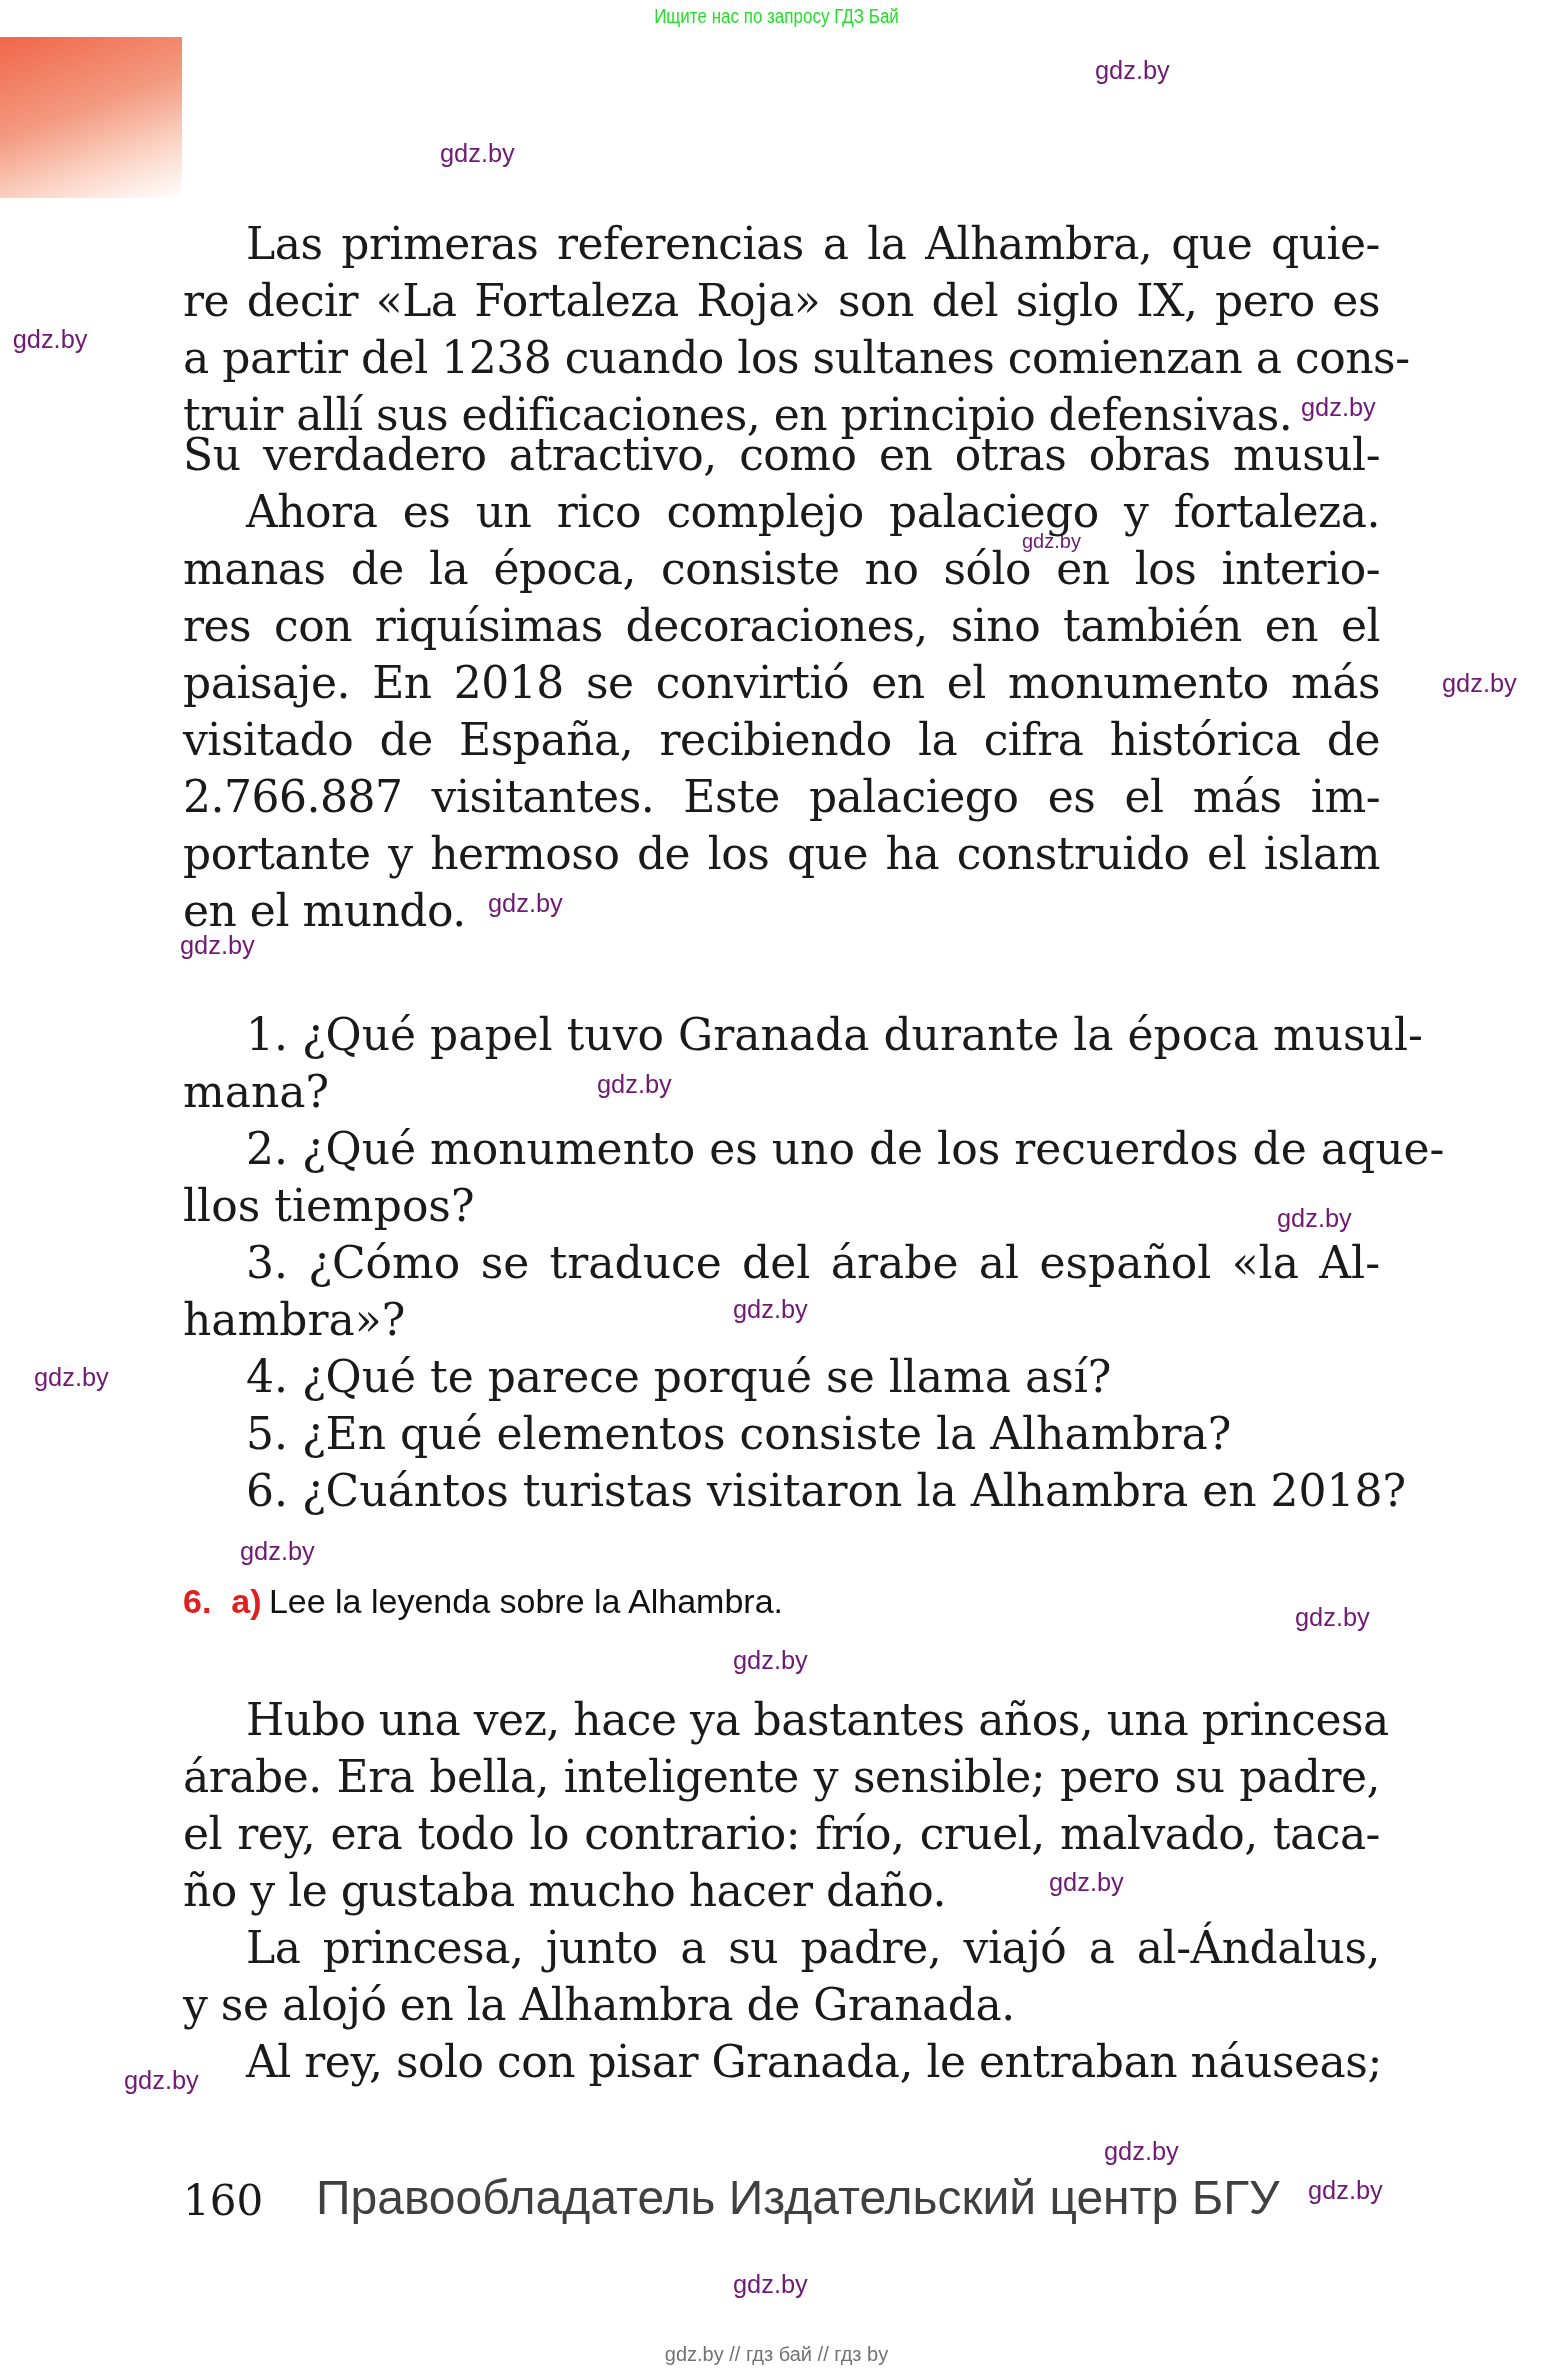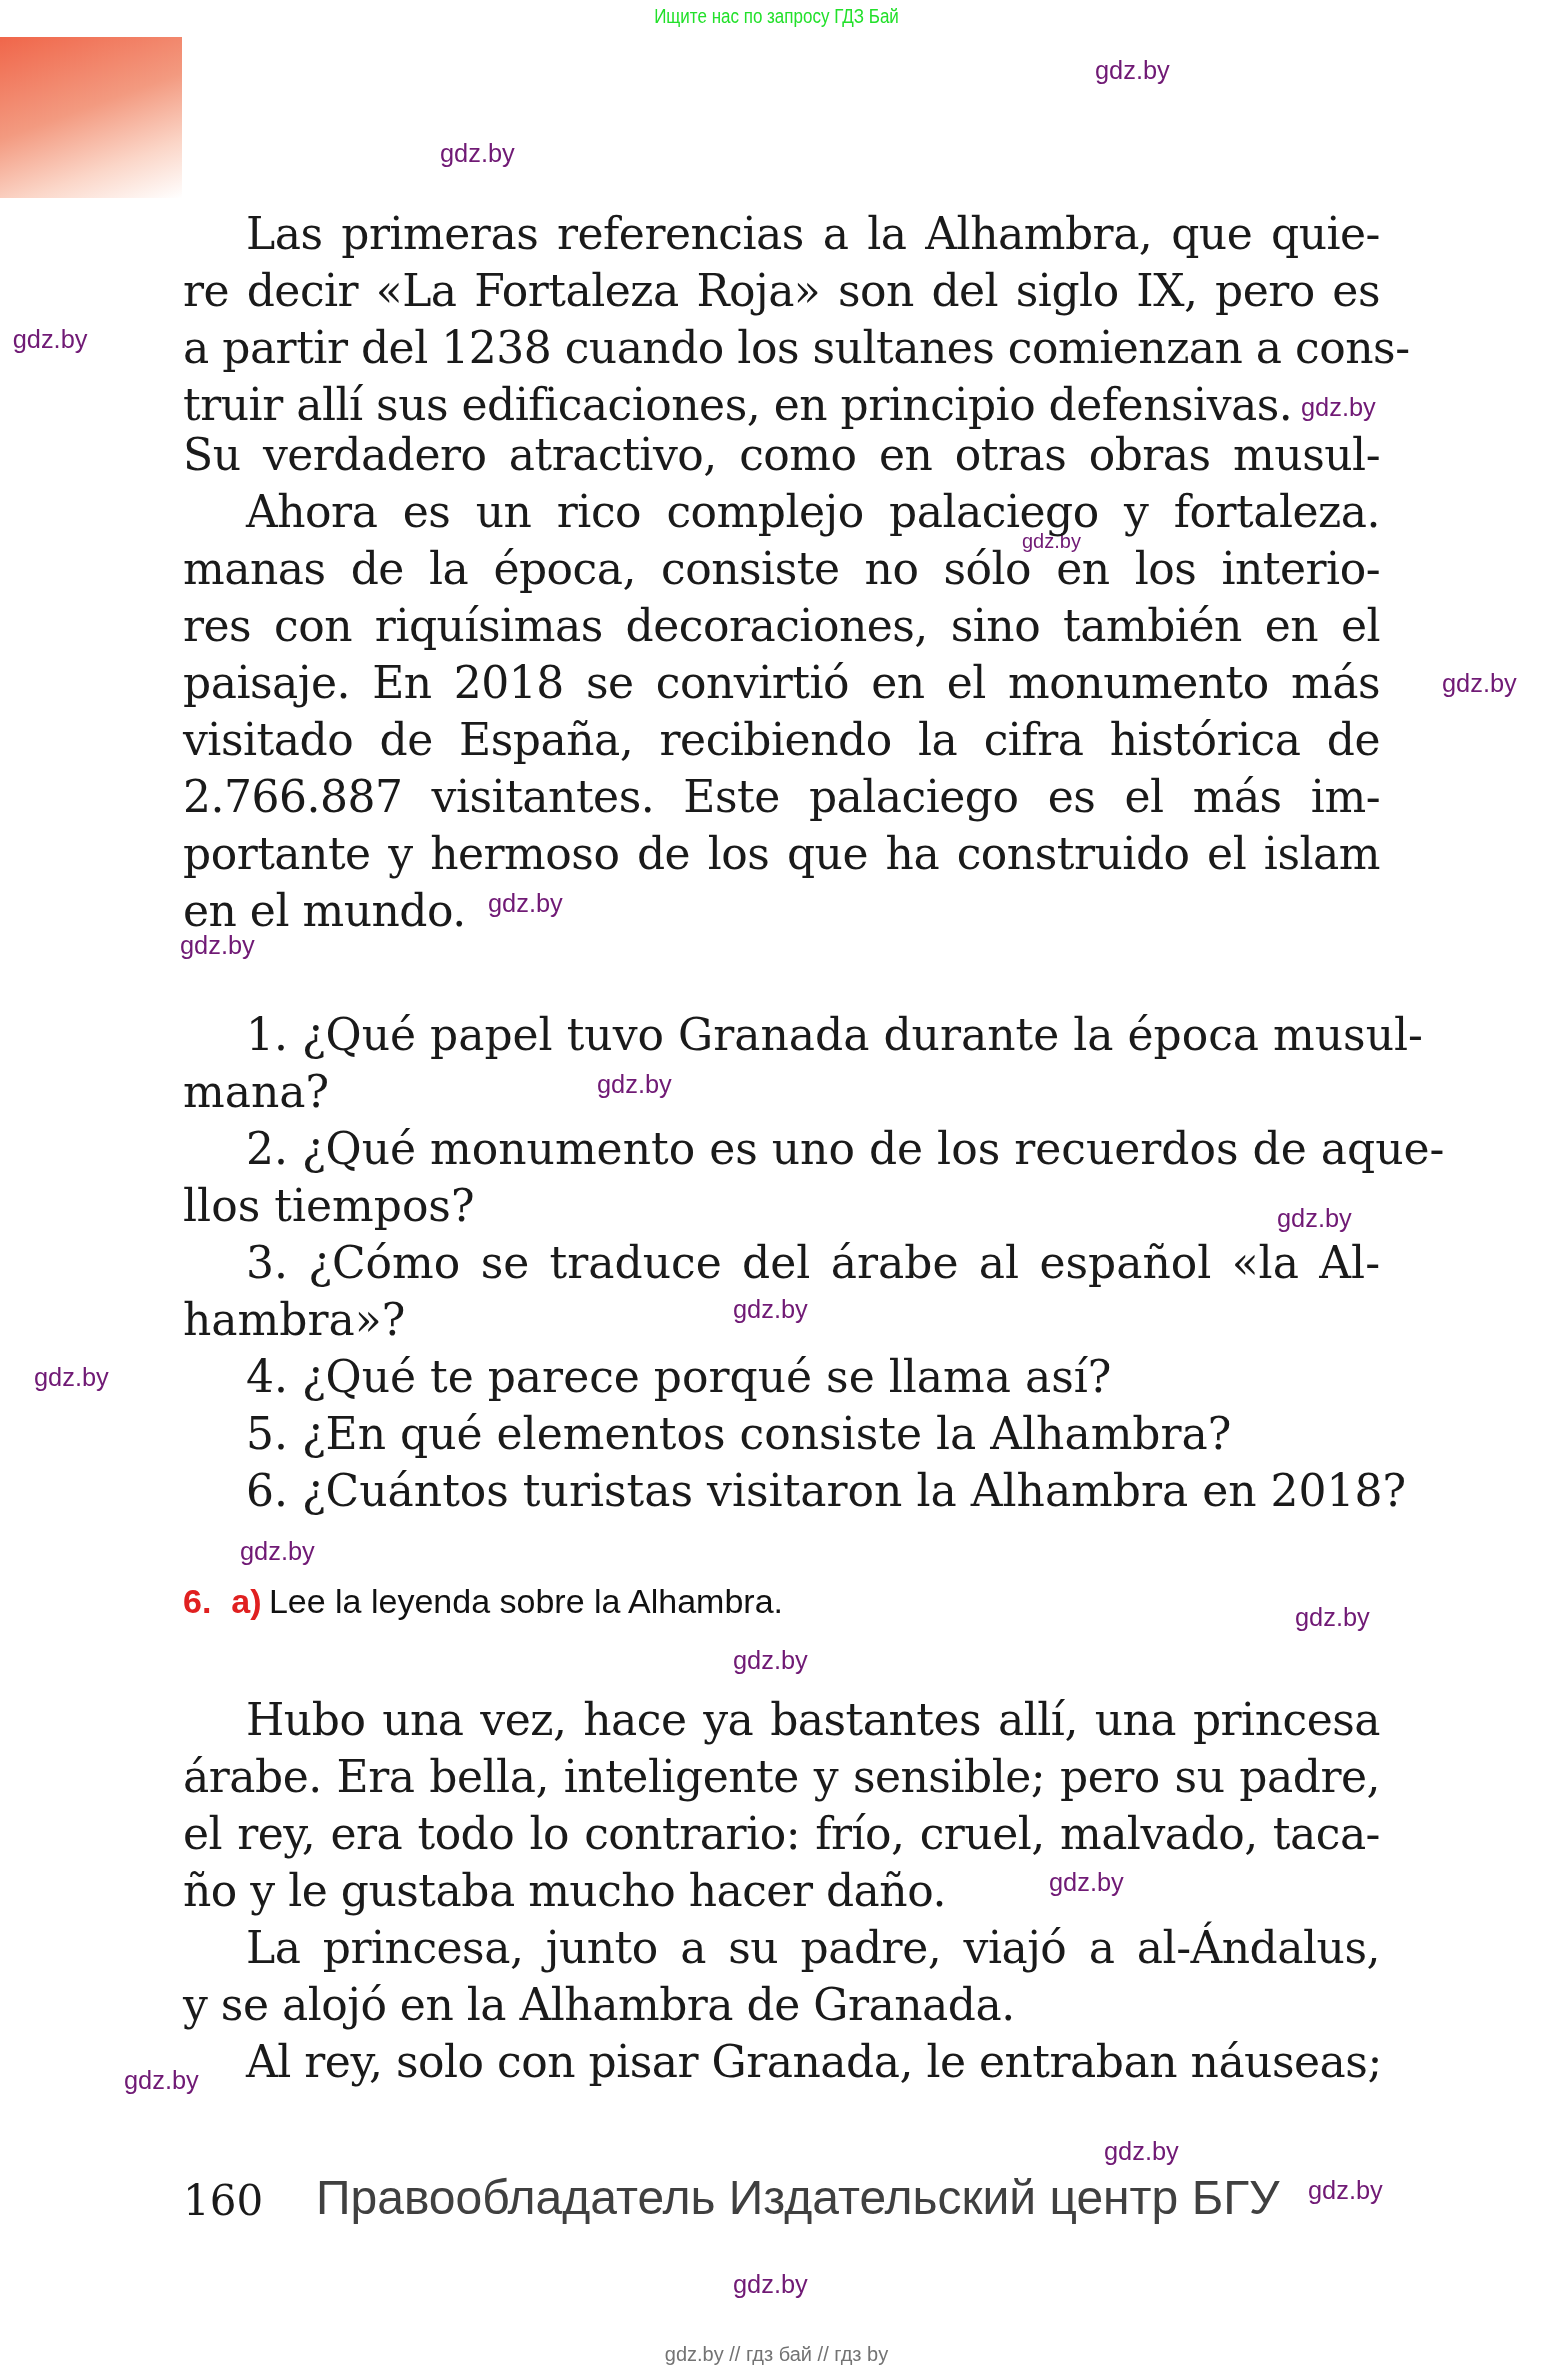--- a/index.html
+++ b/index.html
@@ -70,21 +70,21 @@
 <span class="wm" style="left:34px;top:1363px">gdz.by</span>
 <span class="wm" style="left:240px;top:1537px">gdz.by</span>
 <span class="wm" style="left:1295px;top:1603px">gdz.by</span>
 <span class="wm" style="left:733px;top:1646px">gdz.by</span>
 <span class="wm" style="left:1049px;top:1868px">gdz.by</span>
 <span class="wm" style="left:124px;top:2066px">gdz.by</span>
 <span class="wm" style="left:1104px;top:2137px">gdz.by</span>
 <span class="wm" style="left:1308px;top:2176px">gdz.by</span>
 <span class="wm" style="left:733px;top:2270px">gdz.by</span>
 
-<div class="para" style="top:205px">
+<div class="para" style="top:215px">
   <span class="line indent">Las primeras referencias a la Alhambra, que quie-</span>
   <span class="line">re decir «La Fortaleza Roja» son del siglo IX, pero es</span>
   <span class="line">a partir del 1238 cuando los sultanes comienzan a cons-</span>
   <span class="line last">truir allí sus edificaciones, en principio defensivas.</span>
 </div>
 
 <div class="para" style="top:426px">
   <span class="line">Su verdadero atractivo, como en otras obras musul-</span>
   <span class="line indent">Ahora es un rico complejo palaciego y fortaleza.</span>
   <span class="line">manas de la época, consiste no sólo en los interio-</span>
@@ -106,21 +106,21 @@
   <span class="q-line indent last">4. ¿Qué te parece porqué se llama así?</span>
   <span class="q-line indent last">5. ¿En qué elementos consiste la Alhambra?</span>
   <span class="q-line indent last">6. ¿Cuántos turistas visitaron la Alhambra en 2018?</span>
 </div>
 
 <div class="task">
   <span class="num">6.</span><span class="sub">a)</span><span>Lee la leyenda sobre la Alhambra.</span>
 </div>
 
 <div class="para" style="top:1691px">
-  <span class="line indent">Hubo una vez, hace ya bastantes allí, una princesa</span>
+  <span class="line indent">Hubo una vez, hace ya bastantes años, una princesa</span>
   <span class="line">árabe. Era bella, inteligente y sensible; pero su padre,</span>
   <span class="line">el rey, era todo lo contrario: frío, cruel, malvado, taca-</span>
   <span class="line last">ño y le gustaba mucho hacer daño.</span>
   <span class="line indent">La princesa, junto a su padre, viajó a al-Ándalus,</span>
   <span class="line last">y se alojó en la Alhambra de Granada.</span>
   <span class="line indent">Al rey, solo con pisar Granada, le entraban náuseas;</span>
 </div>
 
 <div class="page-num">160</div>
 <div class="rights">Правообладатель Издательский центр БГУ</div>

